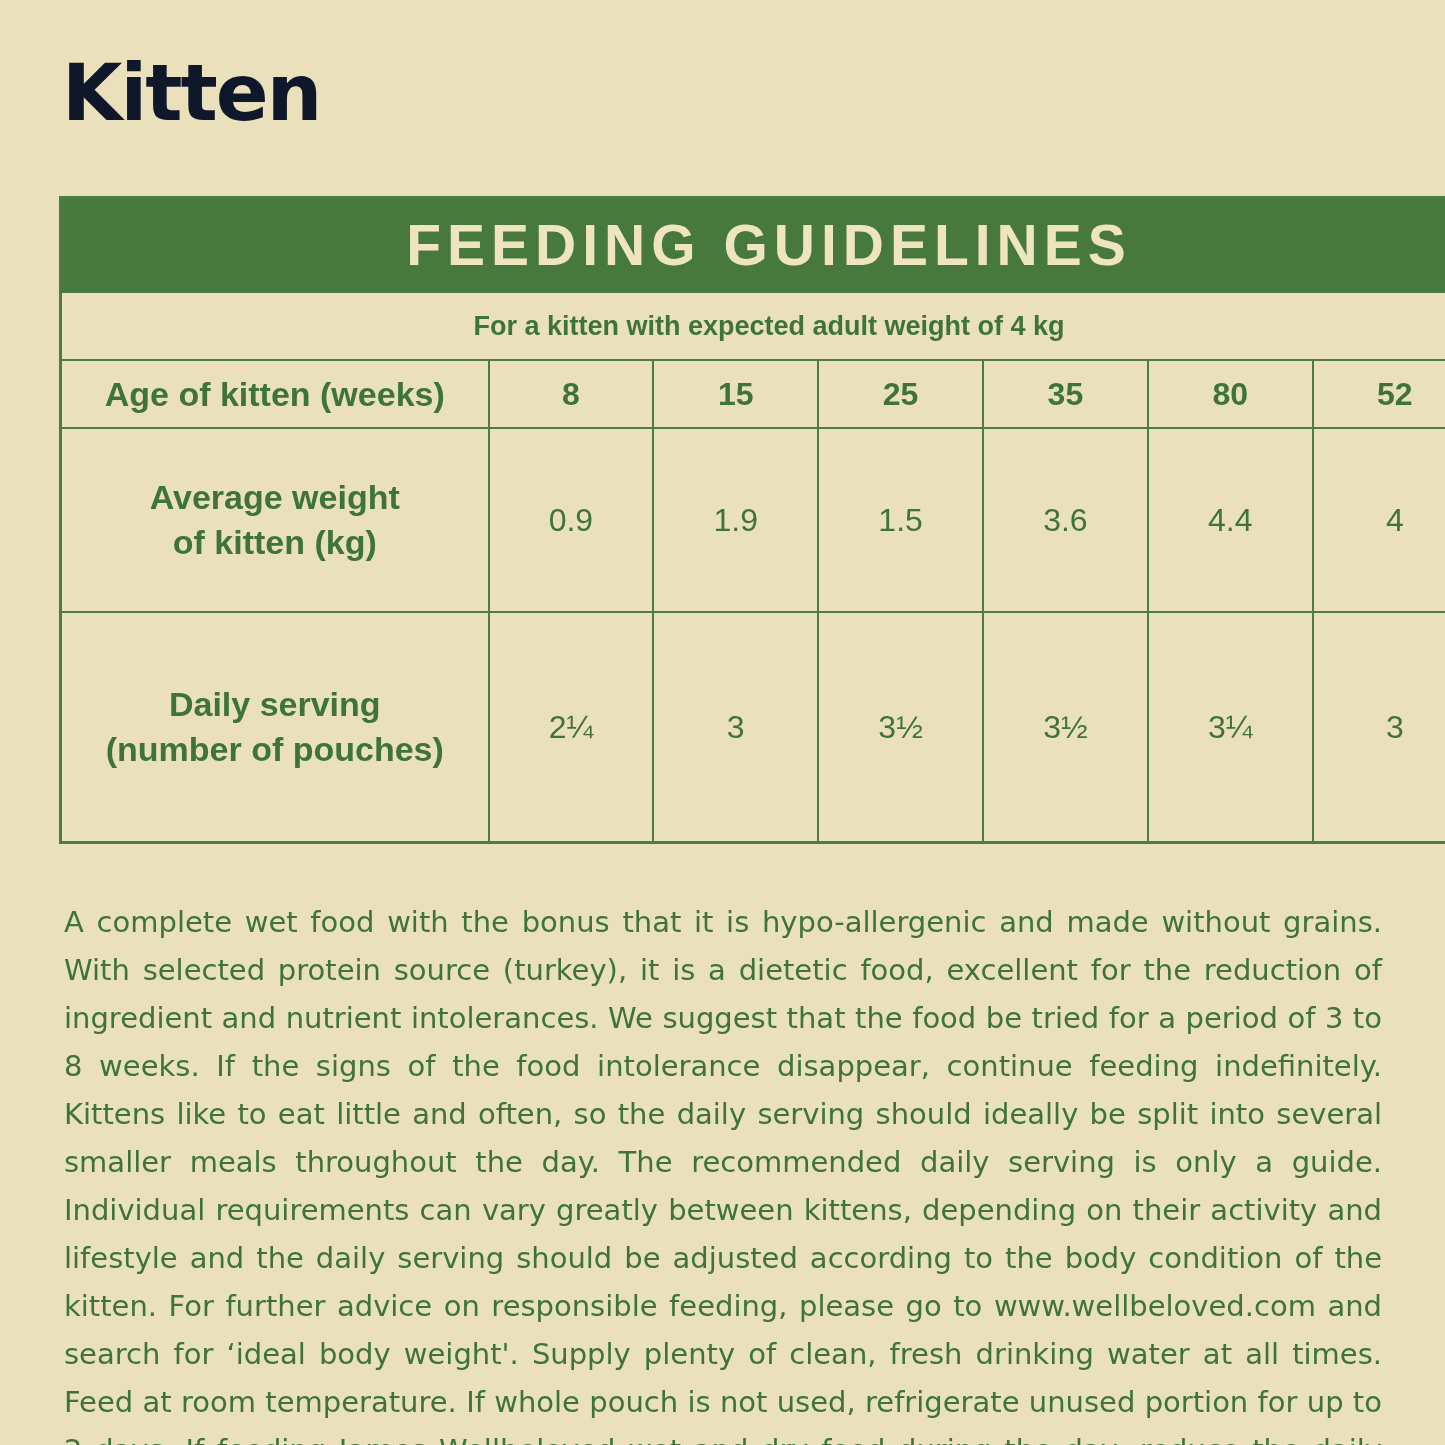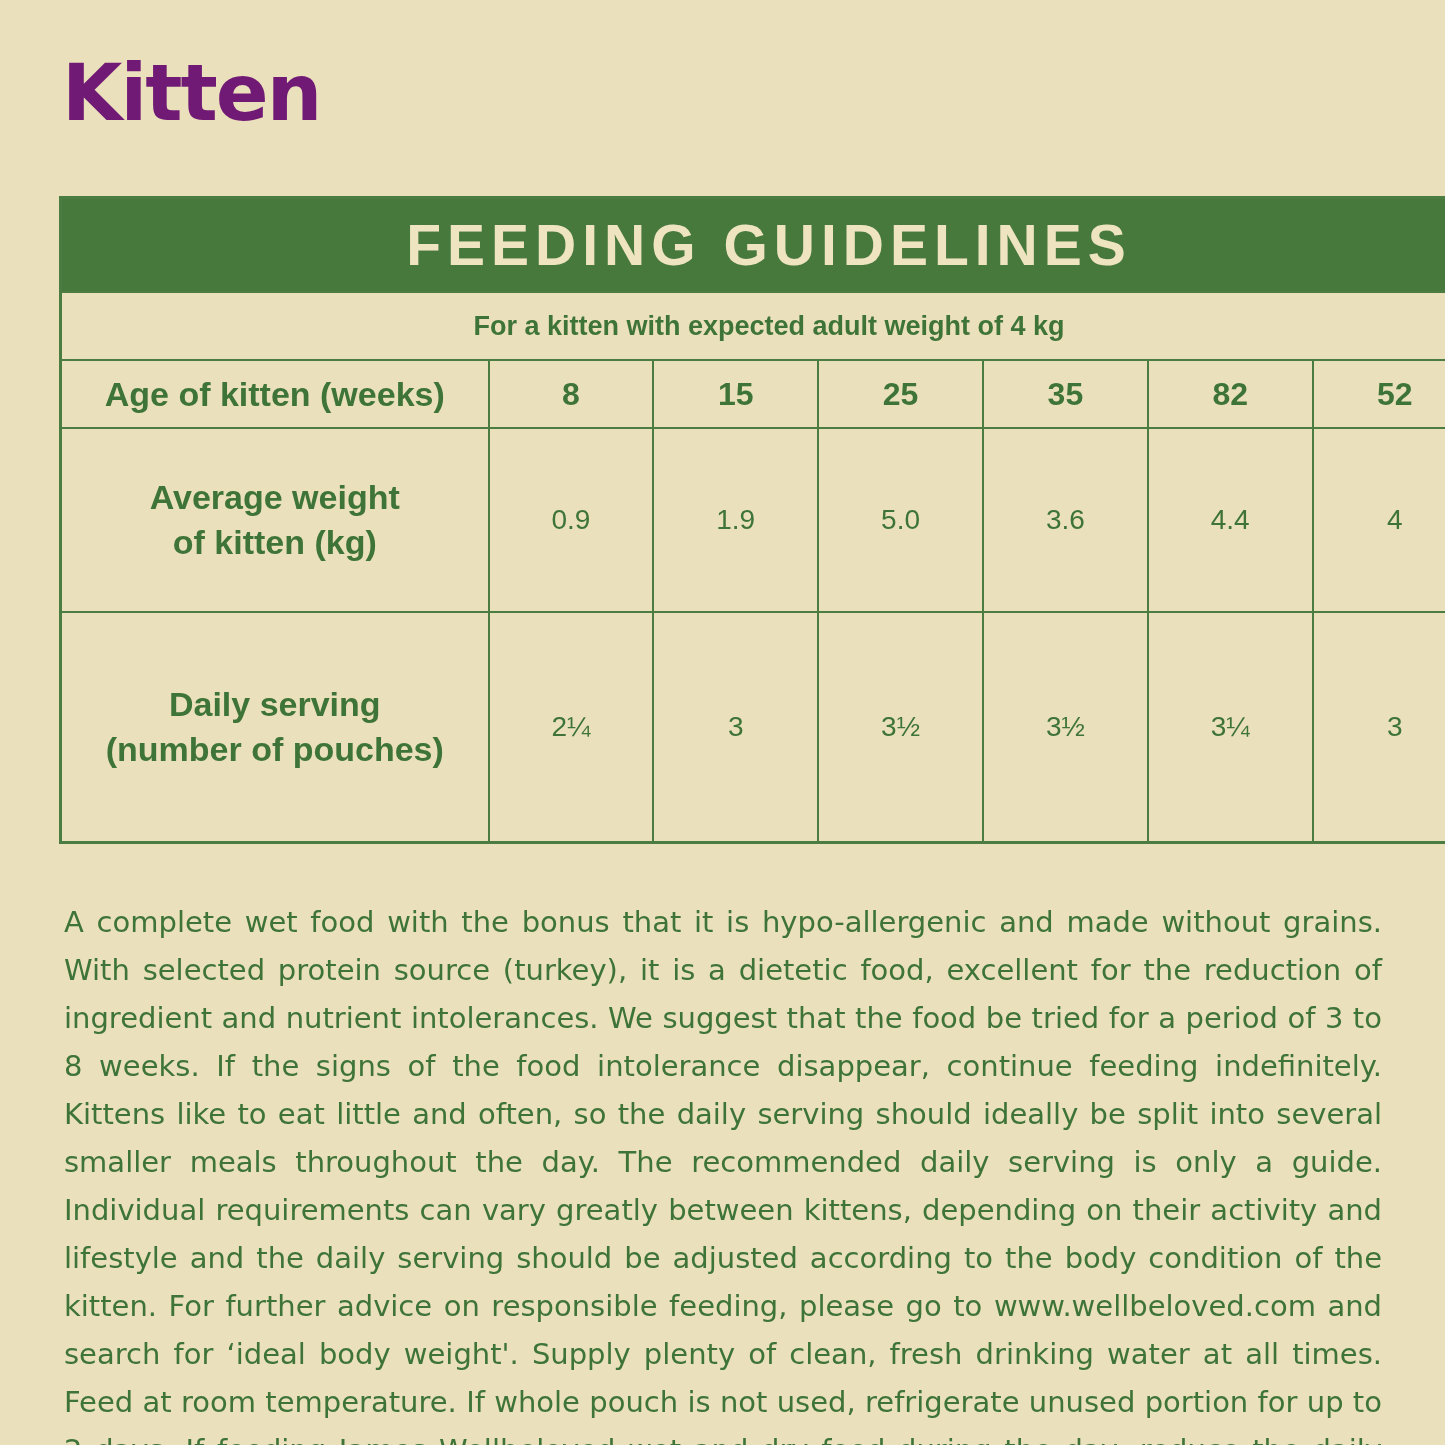--- a/index.html
+++ b/index.html
@@ -16,21 +16,21 @@
     color: #3E7438;
     overflow: hidden;
   }
   .product-title {
     position: absolute;
     left: 62px;
     top: 48px;
     font-size: 78px;
     font-weight: bold;
     letter-spacing: -2px;
-    color: #701a75;
+    color: #0f172a;
     font-family: "DejaVu Sans", sans-serif;
     margin: 0;
   }
   .guidelines-table {
     position: absolute;
     left: 59px;
     top: 196px;
     width: 1420px;
     border-collapse: collapse;
     table-layout: fixed;
@@ -74,21 +74,21 @@
   }
   .weight-row td {
     height: 182px;
     border-radius: 16px;
   }
   .serving-row td {
     height: 228px;
     margin-left: 40px;
   }
   .num-value {
-    font-size: 28px;
+    font-size: 32px;
     font-weight: normal;
     color: #3E7438;
   }
   .description {
     position: absolute;
     left: 64px;
     top: 898px;
     width: 1318px;
     text-align: justify;
     font-size: 29px;
@@ -124,31 +124,31 @@
         <td class="subheader-cell" colspan="7">For a kitten with expected adult weight of 4 kg</td>
       </tr>
       <tr class="age-row">
         <td class="label-cell">
           <span>Age of kitten (weeks)</span>
         </td>
         <td class="age-value">8</td>
         <td class="age-value">15</td>
         <td class="age-value">25</td>
         <td class="age-value">35</td>
-        <td class="age-value">82</td>
+        <td class="age-value">80</td>
         <td class="age-value">52</td>
       </tr>
       <tr class="weight-row">
         <td class="label-cell">
           <span>Average weight</span><br>
           <span>of kitten (kg)</span>
         </td>
         <td class="num-value">0.9</td>
         <td class="num-value">1.9</td>
-        <td class="num-value">5.0</td>
+        <td class="num-value">1.5</td>
         <td class="num-value">3.6</td>
         <td class="num-value">4.4</td>
         <td class="num-value">4</td>
       </tr>
       <tr class="serving-row">
         <td class="label-cell">
           <span>Daily serving</span><br>
           <span>(number of pouches)</span>
         </td>
         <td class="num-value">2¼</td>

